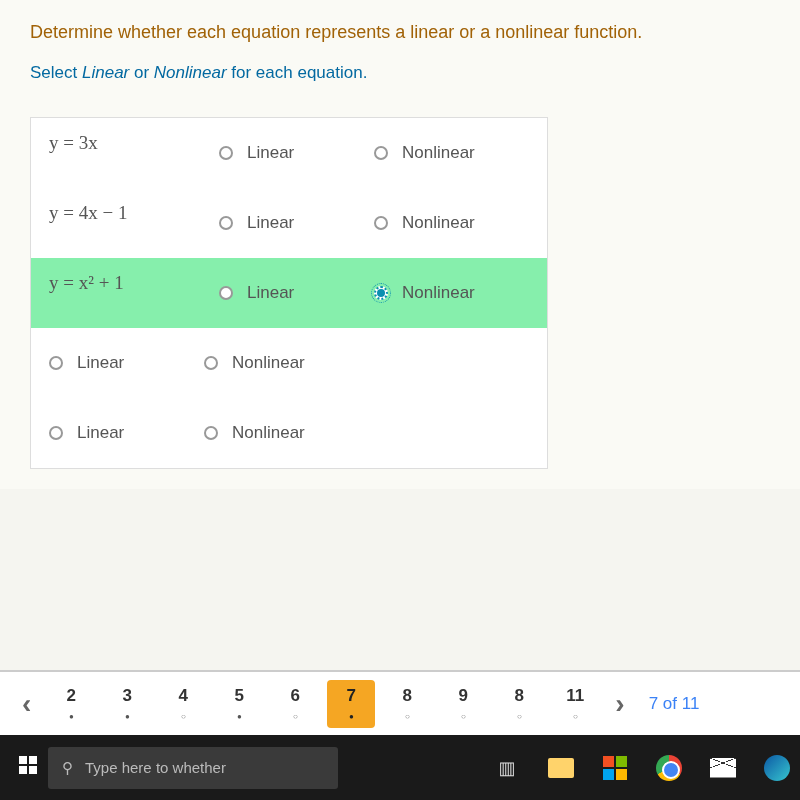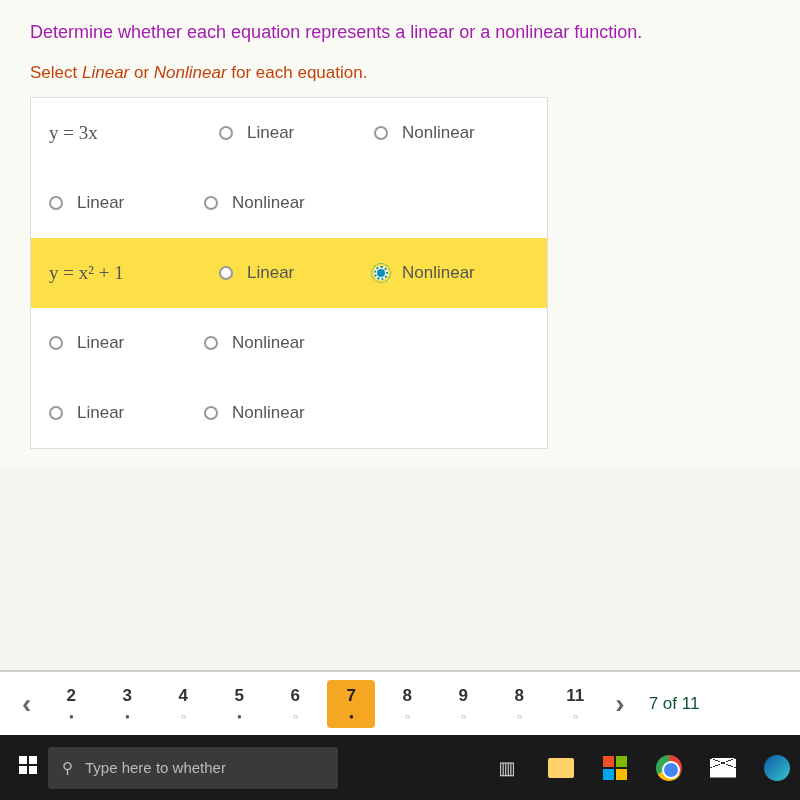--- a/index.html
+++ b/index.html
@@ -9,44 +9,43 @@
       width: 800px;
       height: 800px;
       overflow: hidden;
       position: relative;
     }
     .content {
       padding: 20px 30px;
       background: #fafaf5;
     }
     .question-text {
-      color: #a21caf;
+      color: #a16207;
       font-size: 18px;
       margin-bottom: 18px;
       line-height: 1.4;
     }
     .instruction {
-      color: #c2410c;
+      color: #0369a1;
       font-size: 17px;
-      margin-bottom: 14px;
+      margin-bottom: 34px;
     }
     .instruction .italic { font-style: italic; }
     .table {
       border: 1px solid #ddd;
       background: #fff;
       display: inline-block;
     }
     .row {
       display: flex;
-      align-items: center;
       padding: 14px 18px;
       min-height: 70px;
     }
     .row.highlighted {
-      background: #fde047;
+      background: #86efac;
     }
     .equation {
       width: 170px;
       color: #555;
       font-size: 19px;
       font-family: 'STIX', 'Cambria Math', Georgia, serif;
     }
     .option {
       display: flex;
       align-items: center;
@@ -119,21 +118,21 @@
     .page-num { font-size: 17px; }
     .page-ind {
       margin-top: 2px;
       font-size: 12px;
     }
     .page-ind.dot::after { content: "●"; color: #555; font-size: 8px; }
     .page-ind.circle::after { content: "○"; color: #777; font-size: 8px; }
     .page-btn.current .page-ind.dot::after { color: #222; }
     .page-count {
       margin-left: 12px;
-      color: #14532d;
+      color: #3b82f6;
       font-size: 17px;
     }
     .taskbar {
       position: absolute;
       bottom: 0;
       left: 0;
       right: 0;
       height: 65px;
       background: #1a1a1a;
       display: flex;
@@ -219,20 +218,21 @@
       <label class="option">
           <span class="radio"></span>
           <span>Linear</span>
         </label>
       <label class="option">
           <span class="radio"></span>
           <span>Nonlinear</span>
         </label>
     </div>
     <div class="row">
+      <div class="equation">y = 4x − 1</div>
       <label class="option">
           <span class="radio"></span>
           <span>Linear</span>
         </label>
       <label class="option">
           <span class="radio"></span>
           <span>Nonlinear</span>
         </label>
     </div>
     <div class="row highlighted">

